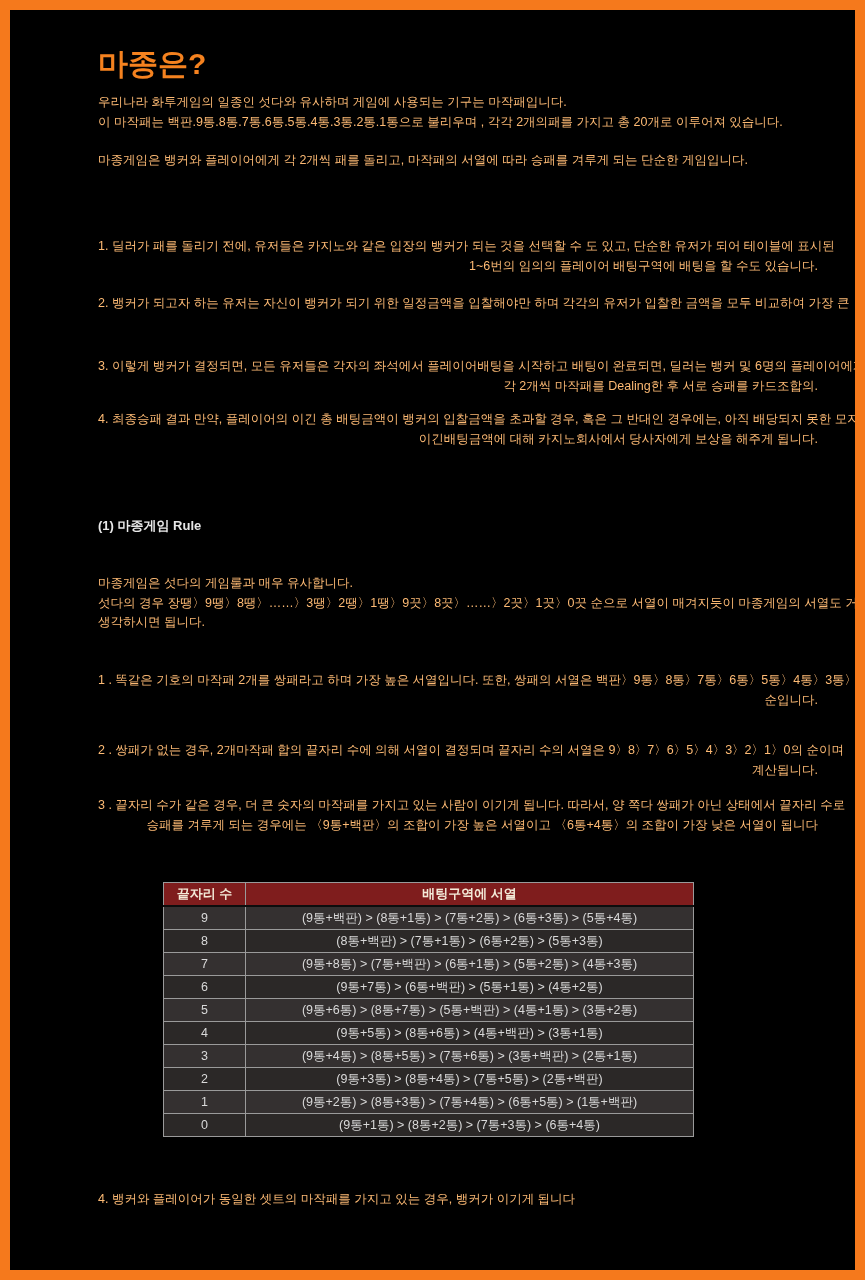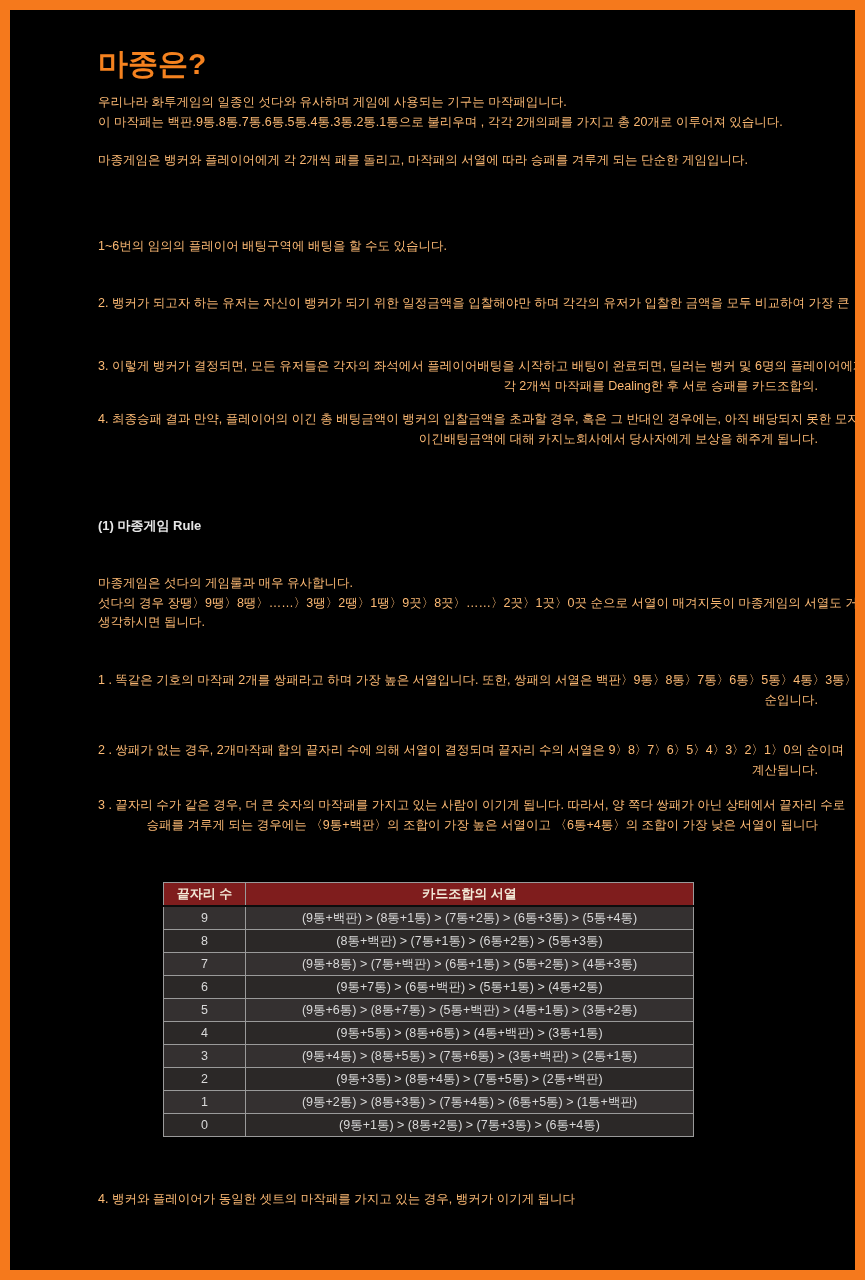--- a/index.html
+++ b/index.html
@@ -65,20 +65,21 @@
 
   <h1 class="title">마종은?</h1>
 
   <div class="tblock" style="top:83px">
       <div class="line">우리나라 화투게임의 일종인 섯다와 유사하며 게임에 사용되는 기구는 마작패입니다.</div>
       <div class="line">이 마작패는 백판.9통.8통.7통.6통.5통.4통.3통.2통.1통으로 불리우며 , 각각 2개의패를 가지고 총 20개로 이루어져 있습니다.</div>
     </div>
   <div class="tblock" style="top:141px">마종게임은 뱅커와 플레이어에게 각 2개씩 패를 돌리고, 마작패의 서열에 따라 승패를 겨루게 되는 단순한 게임입니다.</div>
 
   <div class="tblock item" style="top:227px">
+      <div class="line">1. 딜러가 패를 돌리기 전에, 유저들은 카지노와 같은 입장의 뱅커가 되는 것을 선택할 수 도 있고, 단순한 유저가 되어 테이블에 표시된</div>
       <div class="line">1~6번의 임의의 플레이어 배팅구역에 배팅을 할 수도 있습니다.</div>
     </div>
   <div class="tblock item" style="top:284px">
       <div class="line">2. 뱅커가 되고자 하는 유저는 자신이 뱅커가 되기 위한 일정금액을 입찰해야만 하며 각각의 유저가 입찰한 금액을 모두 비교하여 가장 큰</div>
     </div>
   <div class="tblock item" style="top:347px">
       <div class="line">3. 이렇게 뱅커가 결정되면, 모든 유저들은 각자의 좌석에서 플레이어배팅을 시작하고 배팅이 완료되면, 딜러는 뱅커 및 6명의 플레이어에게</div>
       <div class="line">각 2개씩 마작패를 Dealing한 후 서로 승패를 카드조합의.</div>
     </div>
   <div class="tblock item" style="top:400px">
@@ -108,21 +109,21 @@
     </div>
 
   <table class="combo-table">
     <colgroup>
         <col class="c-digit">
         <col>
       </colgroup>
     <thead>
       <tr>
         <th>끝자리 수</th>
-        <th>카드조합의 서열</th>
+        <th>배팅구역에 서열</th>
       </tr>
     </thead>
     <tbody>
         <tr>
           <td>9</td>
           <td>(9통+백판) &gt; (8통+1통) &gt; (7통+2통) &gt; (6통+3통) &gt; (5통+4통)</td>
         </tr>
         <tr>
           <td>8</td>
           <td>(8통+백판) &gt; (7통+1통) &gt; (6통+2통) &gt; (5통+3통)</td>

